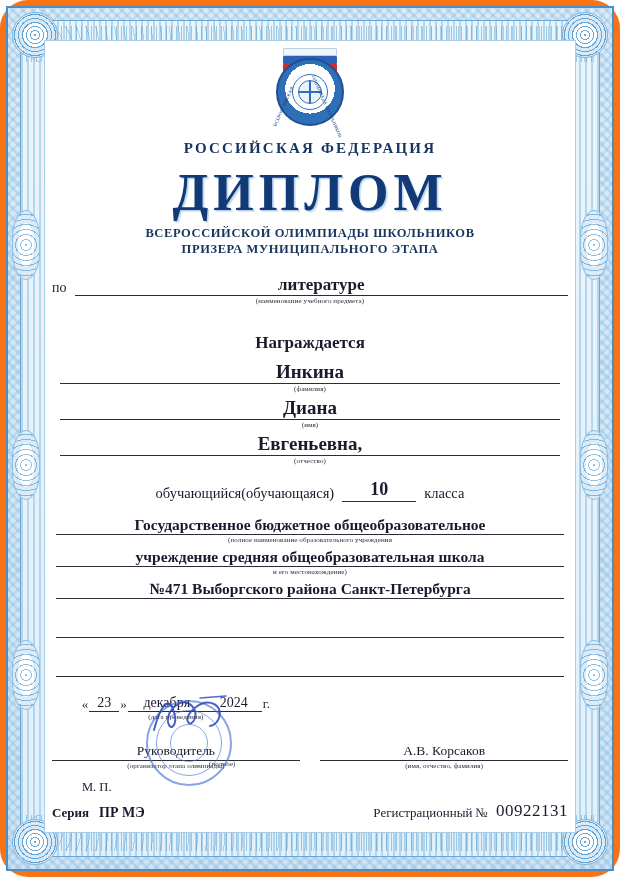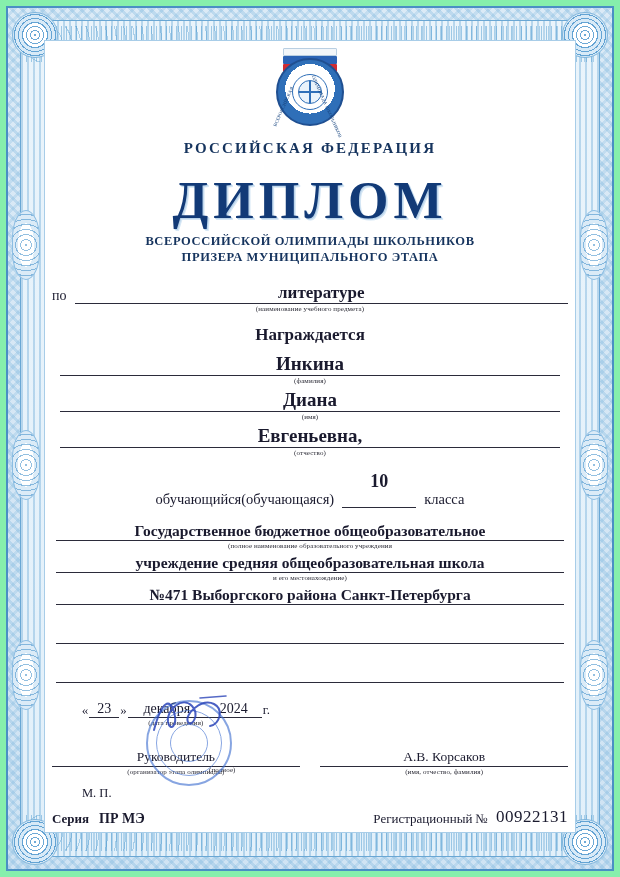--- a/index.html
+++ b/index.html
@@ -12,22 +12,23 @@
     height: 877px;
     font-family: "Liberation Serif", serif;
     color: #1a1a2e;
     overflow: hidden;
   }
 
   .page {
     position: relative;
     width: 620px;
     height: 877px;
-    background: #86efac;
-    box-sizing: border-box;
+    background: #f97316;
+    box-sizing: border-box;
+    border-radius: 28px;
   }
 
   
   .border-outer {
     position: absolute;
     left: 6px; top: 6px; right: 6px; bottom: 6px;
     border: 2px solid #4a8fc4;
     background:
       repeating-linear-gradient(45deg, rgba(120,180,220,0.30) 0 3px, rgba(255,255,255,0) 3px 7px),
       repeating-linear-gradient(-45deg, rgba(120,180,220,0.24) 0 3px, rgba(255,255,255,0) 3px 7px),
@@ -167,21 +168,21 @@
   }
 
   .rf-line {
     margin-top: 10px;
     font-size: 15px;
     font-weight: bold;
     letter-spacing: 2.2px;
     color: #16345e;
   }
   .diploma-word {
-    margin-top: 17px;
+    margin-top: 9px;
     font-size: 52px;
     font-weight: bold;
     letter-spacing: 5px;
     line-height: 1.05;
     color: #123a77;
     text-shadow: 1px 1px 0 #b9d3ea, 2px 2px 0 #d6e7f5;
   }
   .subtitle {
     margin-top: 4px;
     font-size: 12.5px;
@@ -222,21 +223,21 @@
   }
   .hint {
     font-size: 7px;
     color: #2a2a35;
     text-align: center;
     margin-top: 1px;
     letter-spacing: .1px;
   }
 
   .awarded {
-    margin-top: 12px;
+    margin-top: 28px;
     font-size: 17px;
     font-weight: bold;
   }
 
   .name-block { margin-top: 4px; }
   .name-line {
     position: relative;
     border-bottom: 1px solid #2b2b3a;
     height: 26px;
     margin: 0 8px;
@@ -258,21 +259,21 @@
     margin-top: 14px;
     font-size: 14.5px;
   }
   .class-row .num-line {
     border-bottom: 1px solid #2b2b3a;
     width: 74px;
     margin: 0 8px;
     text-align: center;
     font-size: 18px;
     font-weight: bold;
-    padding-bottom: 15px;
+    padding-bottom: 1px;
   }
 
   .school-line {
     border-bottom: 1px solid #2b2b3a;
     margin: 0 4px;
     height: 22px;
     display: flex;
     align-items: flex-end;
     justify-content: center;
   }

